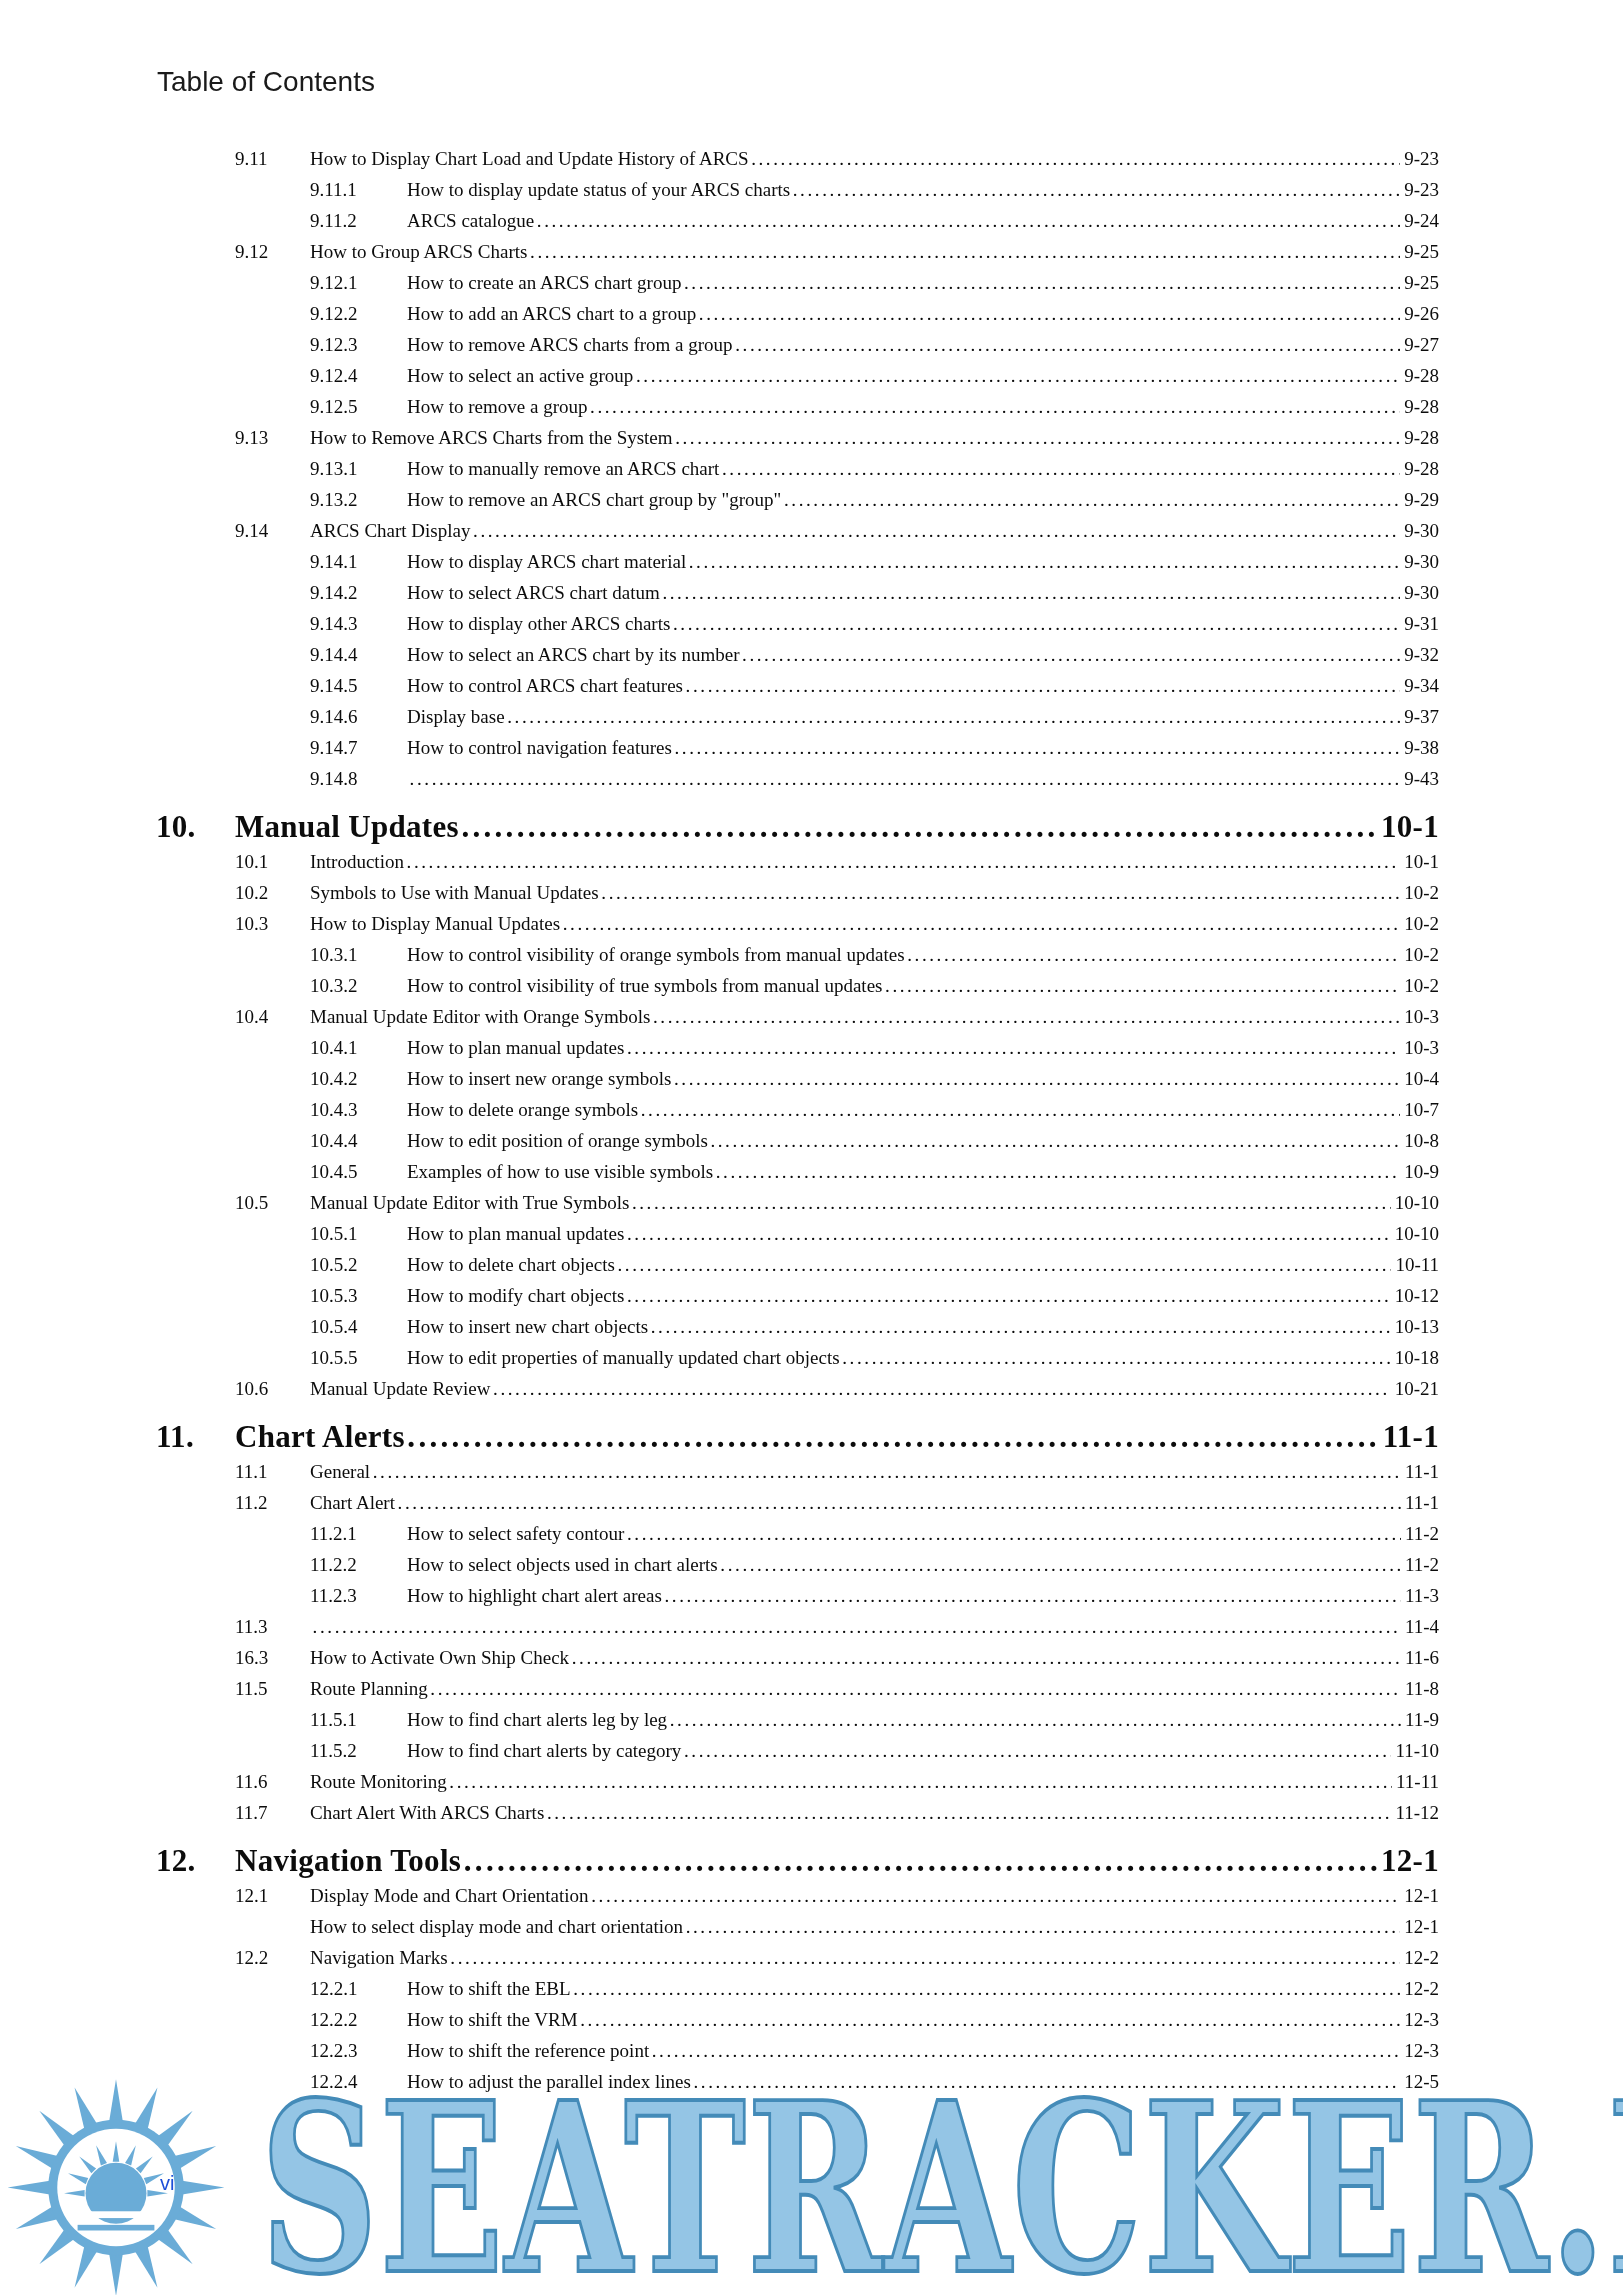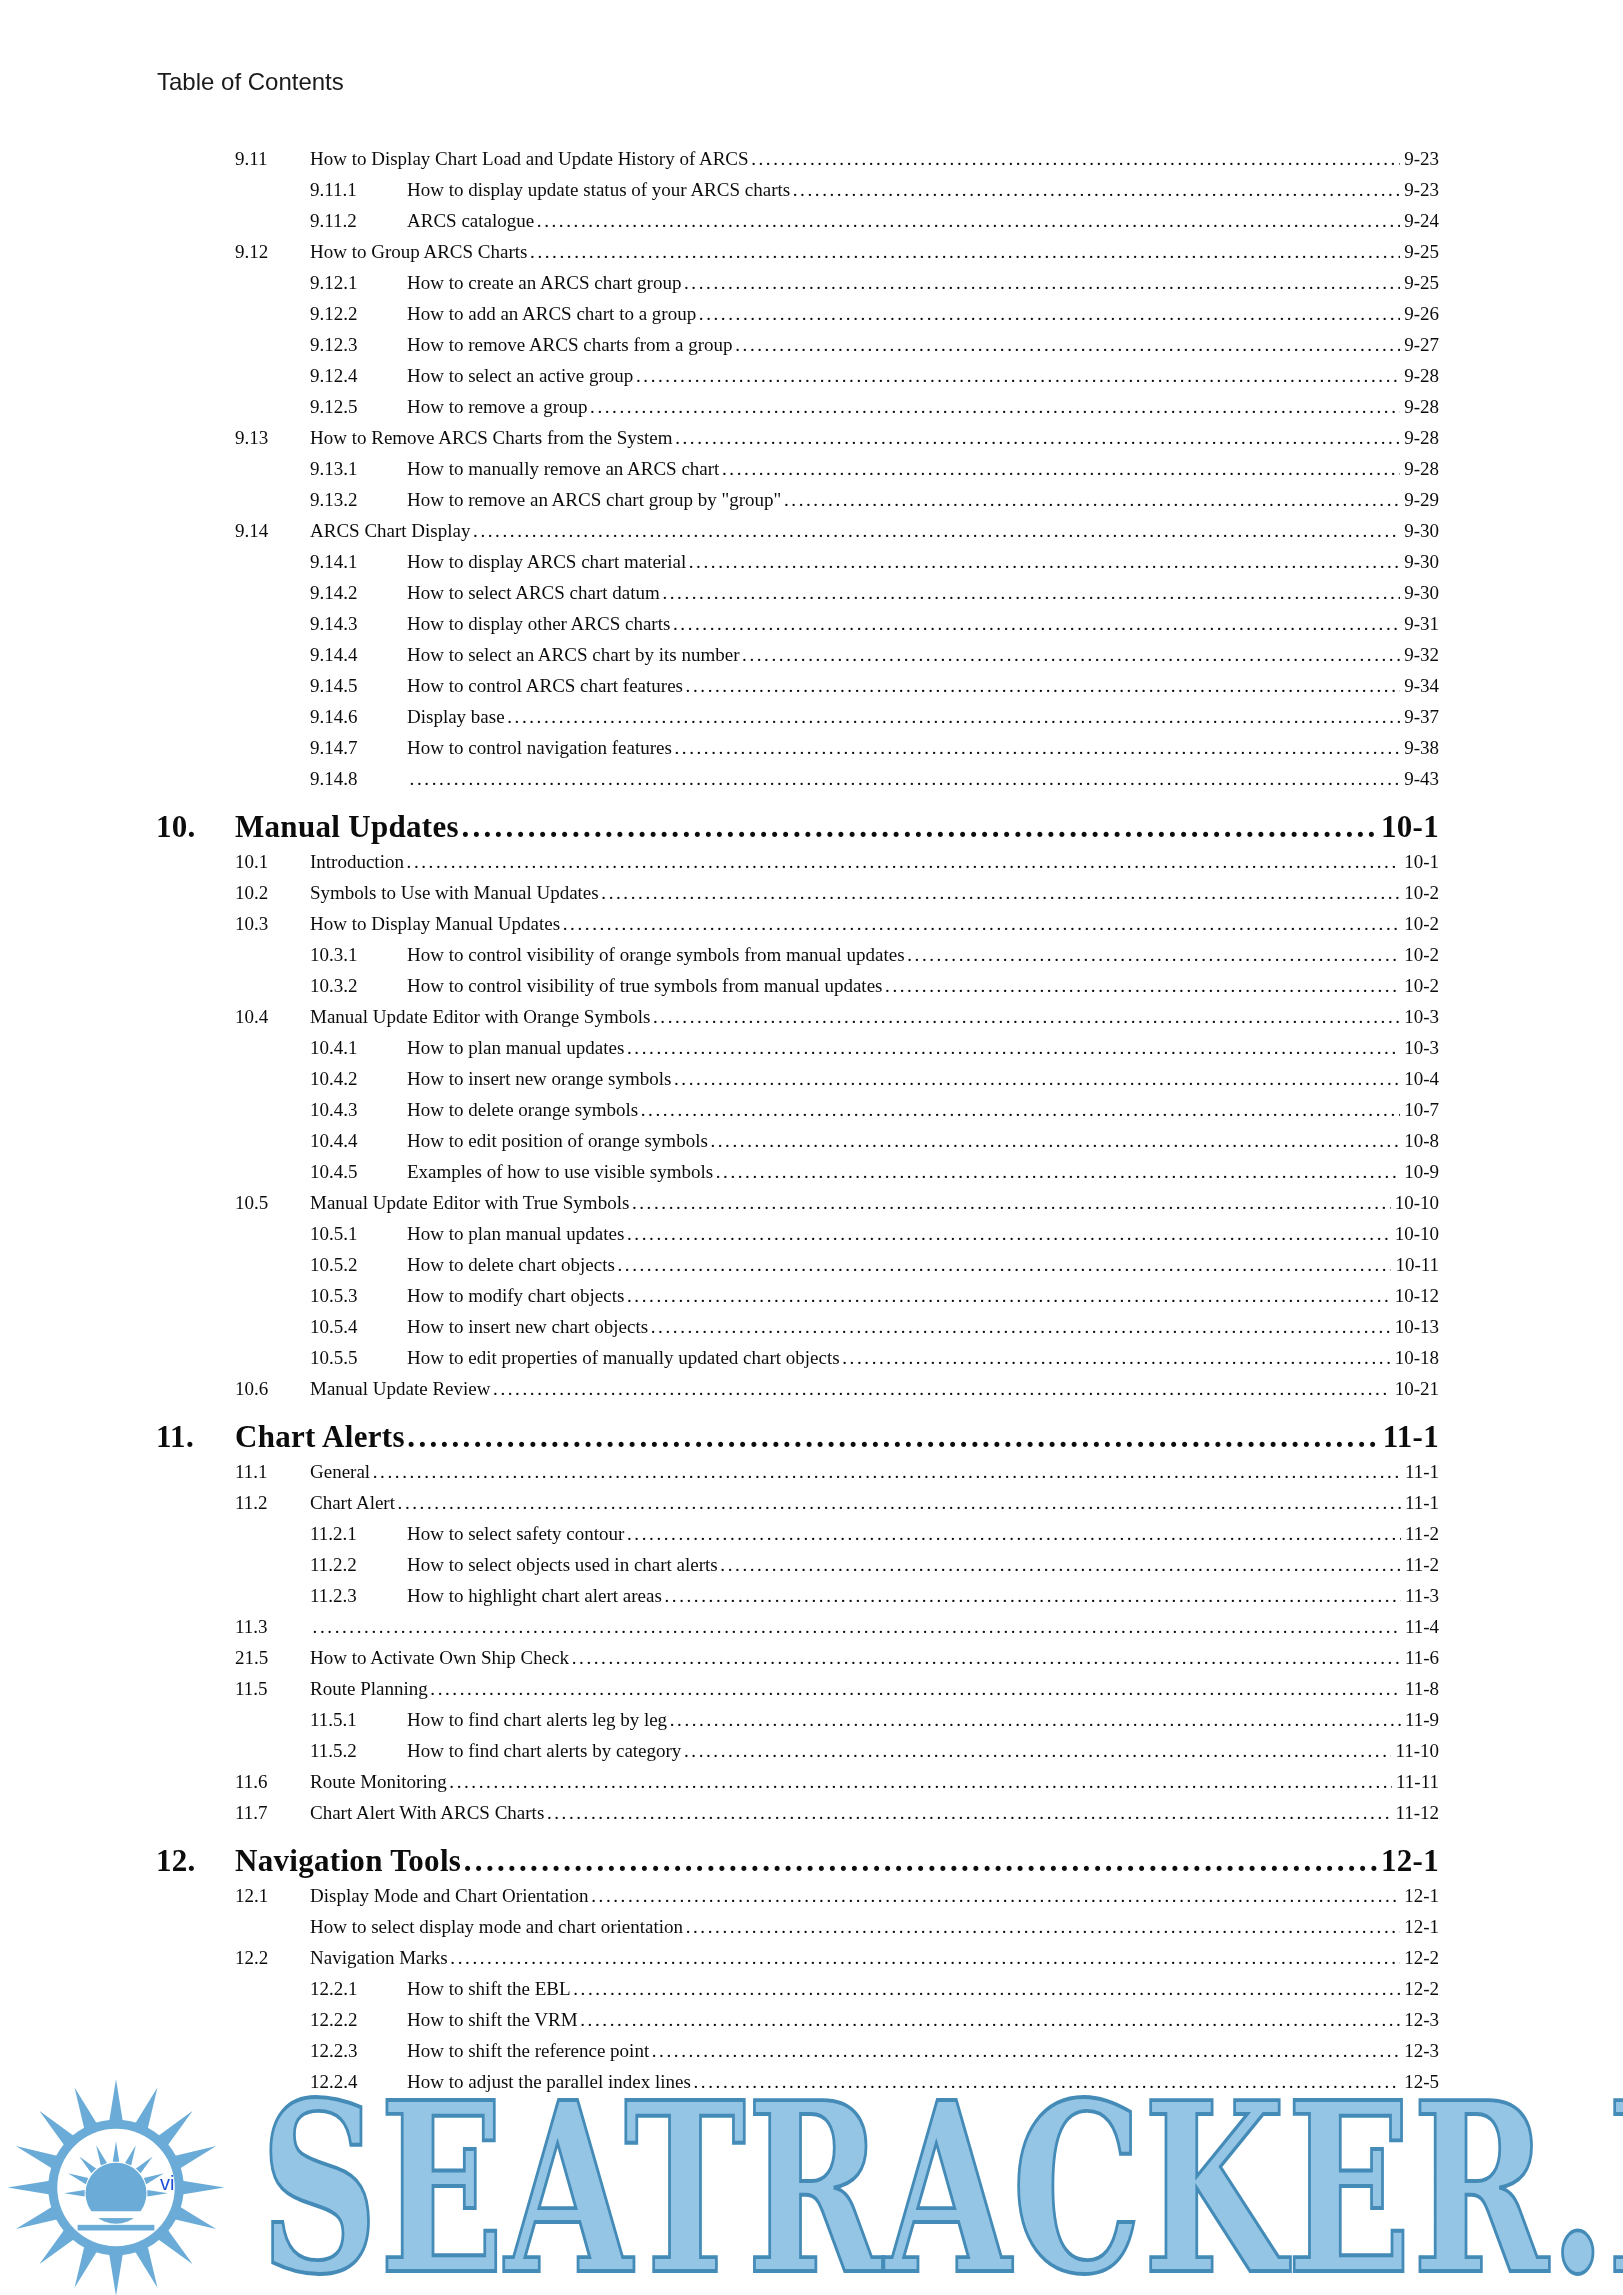--- a/index.html
+++ b/index.html
@@ -10,21 +10,21 @@
     background: #ffffff;
     overflow: hidden;
     font-family: "Liberation Serif", serif;
     color: #0c0c0c;
   }
   .header {
     position: absolute;
     left: 157px;
     top: 69px;
     font-family: "Liberation Sans", sans-serif;
-    font-size: 24px;
+    font-size: 28px;
     line-height: 25px;
     color: #1a1a1a;
   }
   .toc {
     position: absolute;
     left: 156px;
     right: 184px;
     top: 143px;
     z-index: 2;
   }
@@ -374,21 +374,21 @@
       <span class="title">How to highlight chart alert areas</span>
       <span class="dots">................................................................................................................................................................................................................................................................................................................................</span>
       <span class="pagenum">11-3</span>
     </div>
       <div class="toc-row section">
       <span class="num">11.3</span>
       <span class="dots">................................................................................................................................................................................................................................................................................................................................</span>
       <span class="pagenum">11-4</span>
     </div>
       <div class="toc-row section">
-      <span class="num">21.5</span>
+      <span class="num">16.3</span>
       <span class="title">How to Activate Own Ship Check</span>
       <span class="dots">................................................................................................................................................................................................................................................................................................................................</span>
       <span class="pagenum">11-6</span>
     </div>
       <div class="toc-row section">
       <span class="num">11.5</span>
       <span class="title">Route Planning</span>
       <span class="dots">................................................................................................................................................................................................................................................................................................................................</span>
       <span class="pagenum">11-8</span>
     </div>

